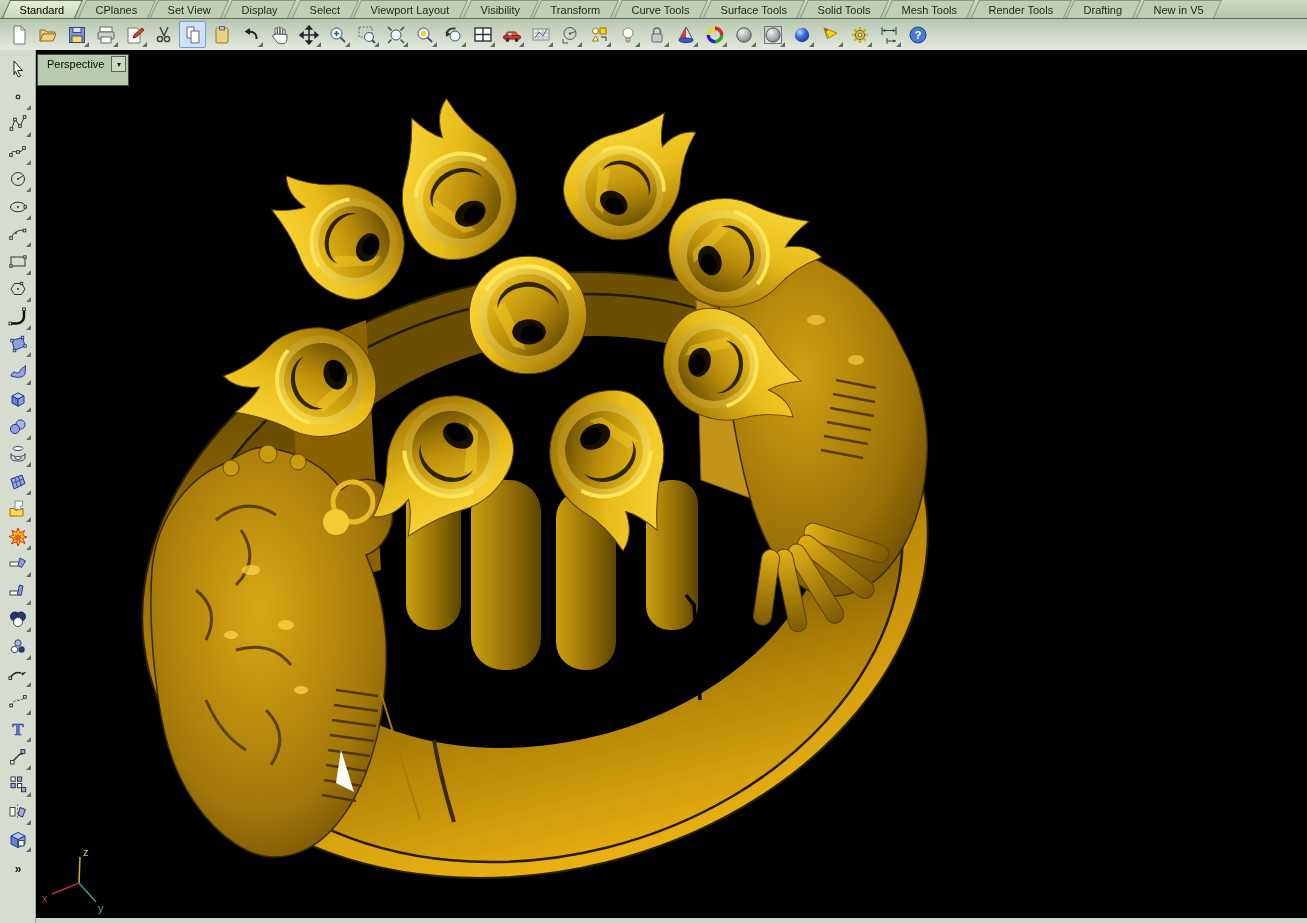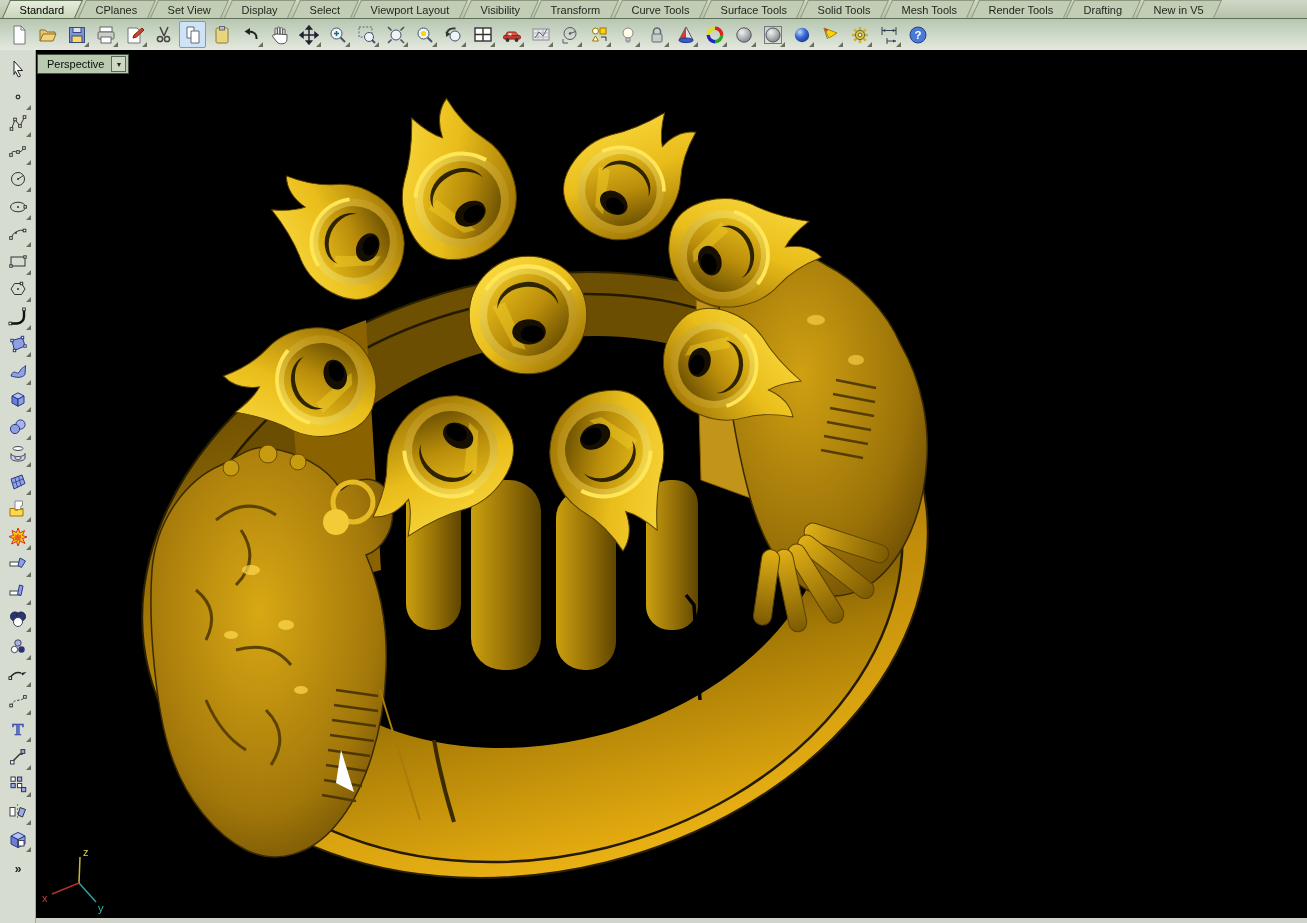--- a/index.html
+++ b/index.html
@@ -37,21 +37,21 @@
   .sbtn{position:relative;width:26px;height:26px;margin-bottom:1.5px;
         display:flex;align-items:center;justify-content:center;flex:0 0 auto;}
   .sbtn svg{width:20px;height:20px;display:block;}
   .more{font-size:12px;font-weight:bold;color:#1a1a1a;margin-top:8px;letter-spacing:-1px;}
 
   
   .viewport{position:absolute;left:36px;top:50px;width:1271px;height:868px;
             background:#000;}
   .bottom-strip{position:absolute;left:36px;top:918px;width:1271px;height:5px;background:#cfd5ca;}
   .vp-label{position:absolute;left:1px;top:4px;height:18px;display:flex;align-items:center;
-            background:#b9cab0;border:1px solid #43523e;padding:0 2px 0 9px;z-index:5;}
+            background:#b9cab0;border:1px solid #43523e;padding:0 2px 12px 9px;z-index:5;}
   .vp-label .txt{font-size:11px;color:#0a0f08;margin-right:7px;}
   .vp-label .dd{width:13px;height:14px;background:#cdd9c4;border:1px solid #5a6a52;
             display:flex;align-items:center;justify-content:center;font-size:7px;color:#222;}
   .vp-canvas{position:absolute;inset:0;}
 </style>
 </head>
 <body>
 
 <div class="app">
 

